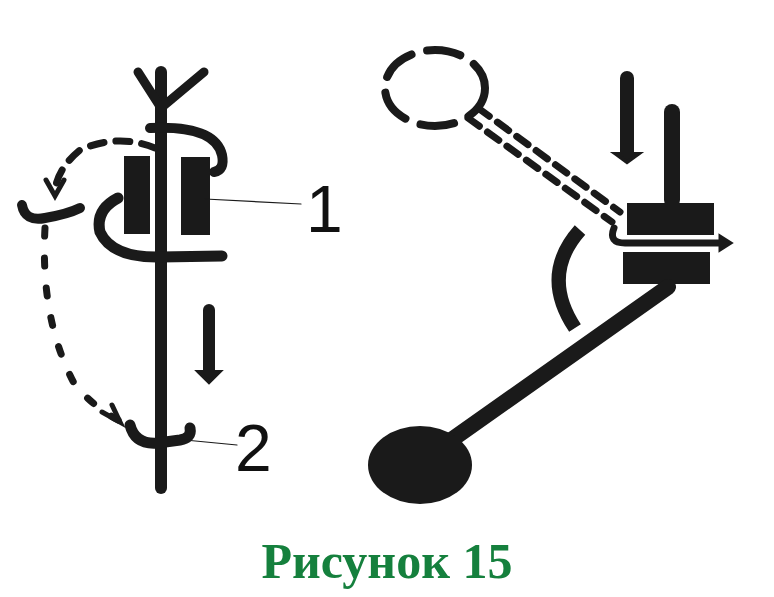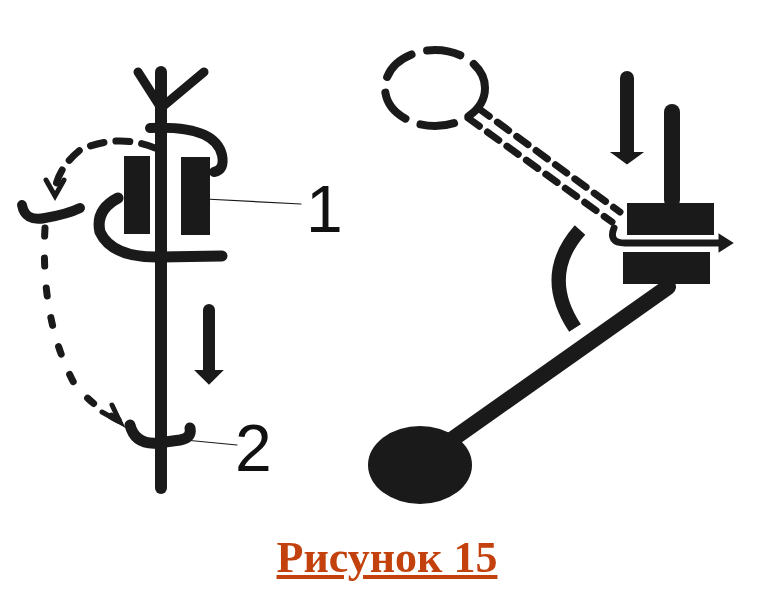--- a/index.html
+++ b/index.html
@@ -1,21 +1,21 @@
 <!DOCTYPE html>
 <html><head>
 <meta charset="utf-8">
 <style>
   html, body { margin:0; padding:0; background:#ffffff; }
   body { width:774px; height:597px; position:relative; overflow:hidden; }
   #figure { position:absolute; left:0; top:0; width:774px; height:530px; }
   .label-num { font-family:"Liberation Sans", sans-serif; font-size:66px; fill:#111; }
   #caption {
     position:absolute; left:0; top:532px; width:774px; text-align:center;
-    font-family:"Liberation Serif", serif; font-weight:bold; font-size:44px; color:#c2410c;text-decoration:underline;
+    font-family:"Liberation Serif", serif; font-weight:bold; font-size:50px; color:#15803d;
   }
 </style>
 </head>
 <body>
 
 <svg id="figure" viewBox="0 0 774 530" xmlns="http://www.w3.org/2000/svg">
   <g stroke="#1a1a1a" fill="none" stroke-linecap="round">
 
     <line x1="161" y1="72" x2="161" y2="488" stroke-width="12"></line>
 

